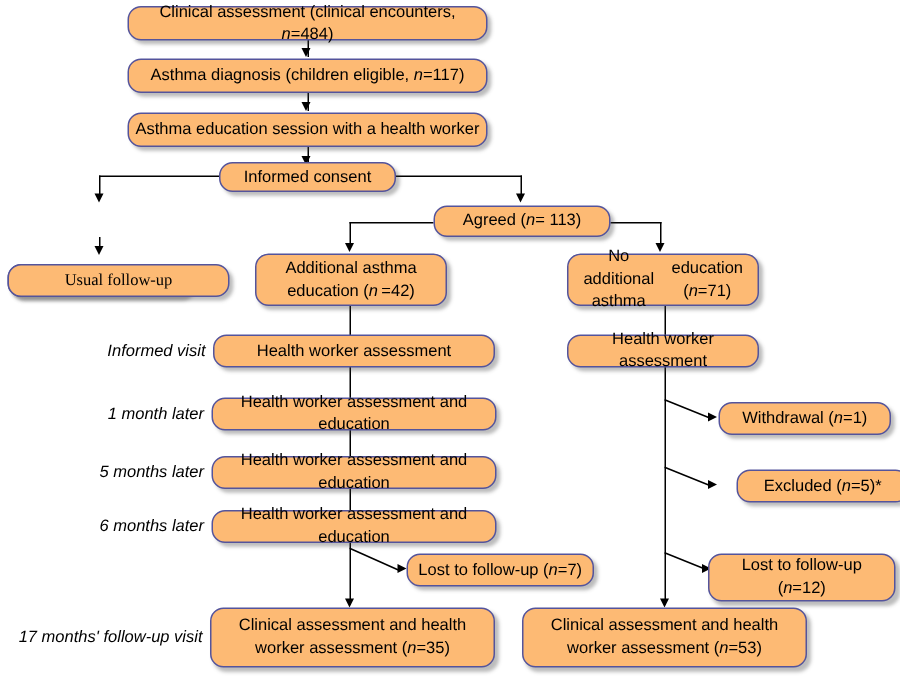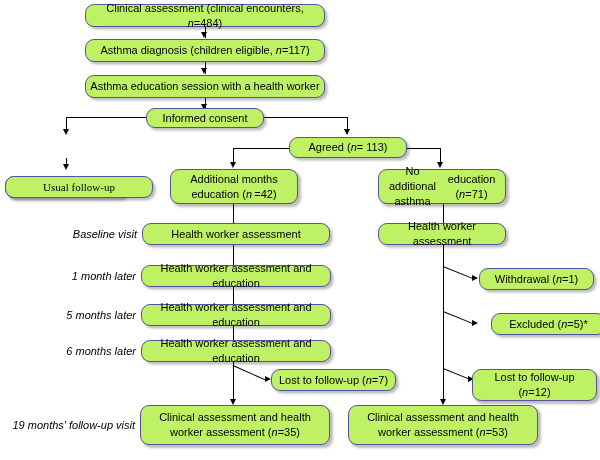--- a/index.html
+++ b/index.html
@@ -12,21 +12,21 @@
     width: 600px;
     height: 460px;
     background: #ffffff;
     font-family: "Liberation Sans", sans-serif;
     overflow: hidden;
   }
   
   .box {
     position: absolute;
     box-sizing: border-box;
-    background: #bef264;
+    background: #fdba74;
     border: 1.4px solid #54549c;
     border-radius: 9px;
     color: #000000;
     font-size: 11px;
     line-height: 1.35;
     display: flex;
     align-items: center;
     justify-content: center;
     text-align: center;
     padding: 0 4px;
@@ -153,21 +153,21 @@
 
   <div class="box" style="left:5px; top:176px; width:148px; height:22px;font-family:Liberation Serif, serif;">
     <span class="txt">Usual follow-up</span>
   </div>
 
   <div class="box" style="left:289px; top:137px; width:118px; height:21px;">
     <span class="txt">Agreed (<i>n</i>= 113)</span>
   </div>
 
   <div class="box" style="left:170px; top:169px; width:128px; height:35px; flex-direction:column;">
-    <span class="txt">Additional months</span>
+    <span class="txt">Additional asthma</span>
     <span class="txt">education (<i>n</i> =42)</span>
   </div>
 
   <div class="box" style="left:378px; top:169px; width:128px; height:35px; flex-direction:row;">
     <span class="txt">No additional asthma</span>
     <span class="txt">education (<i>n</i>=71)</span>
   </div>
 
   <div class="box" style="left:142px; top:223px; width:188px; height:22px;">
     <span class="txt">Health worker assessment</span>
@@ -208,19 +208,19 @@
   <div class="box" style="left:140px; top:405px; width:190px; height:40px; flex-direction:column;">
     <span class="txt">Clinical assessment and health</span>
     <span class="txt">worker assessment (<i>n</i>=35)</span>
   </div>
 
   <div class="box" style="left:348px; top:405px; width:190px; height:40px; flex-direction:column;">
     <span class="txt">Clinical assessment and health</span>
     <span class="txt">worker assessment (<i>n</i>=53)</span>
   </div>
 
-  <div class="stage" style="left:0px; top:228px; width:137px;">Baseline visit</div>
+  <div class="stage" style="left:0px; top:228px; width:137px;">Informed visit</div>
   <div class="stage" style="left:0px; top:270px; width:136px;">1 month later</div>
   <div class="stage" style="left:0px; top:309px; width:136px;">5 months later</div>
   <div class="stage" style="left:0px; top:345px; width:136px;font-style:italic;">6 months later</div>
-  <div class="stage" style="left:0px; top:419px; width:135px;">19 months' follow-up visit</div>
+  <div class="stage" style="left:0px; top:419px; width:135px;">17 months' follow-up visit</div>
 
 </div>
 
 </body></html>

